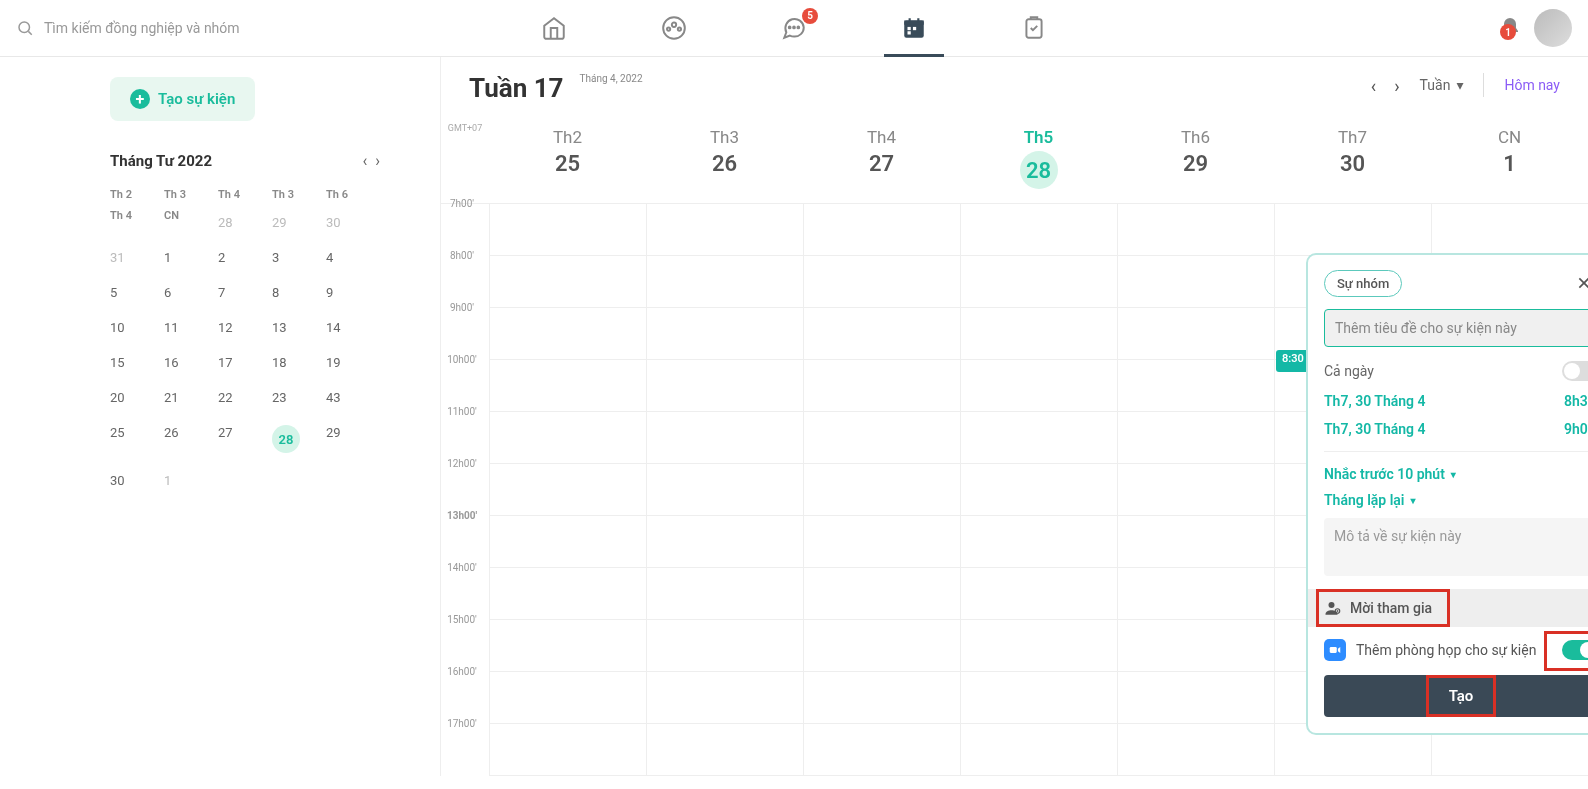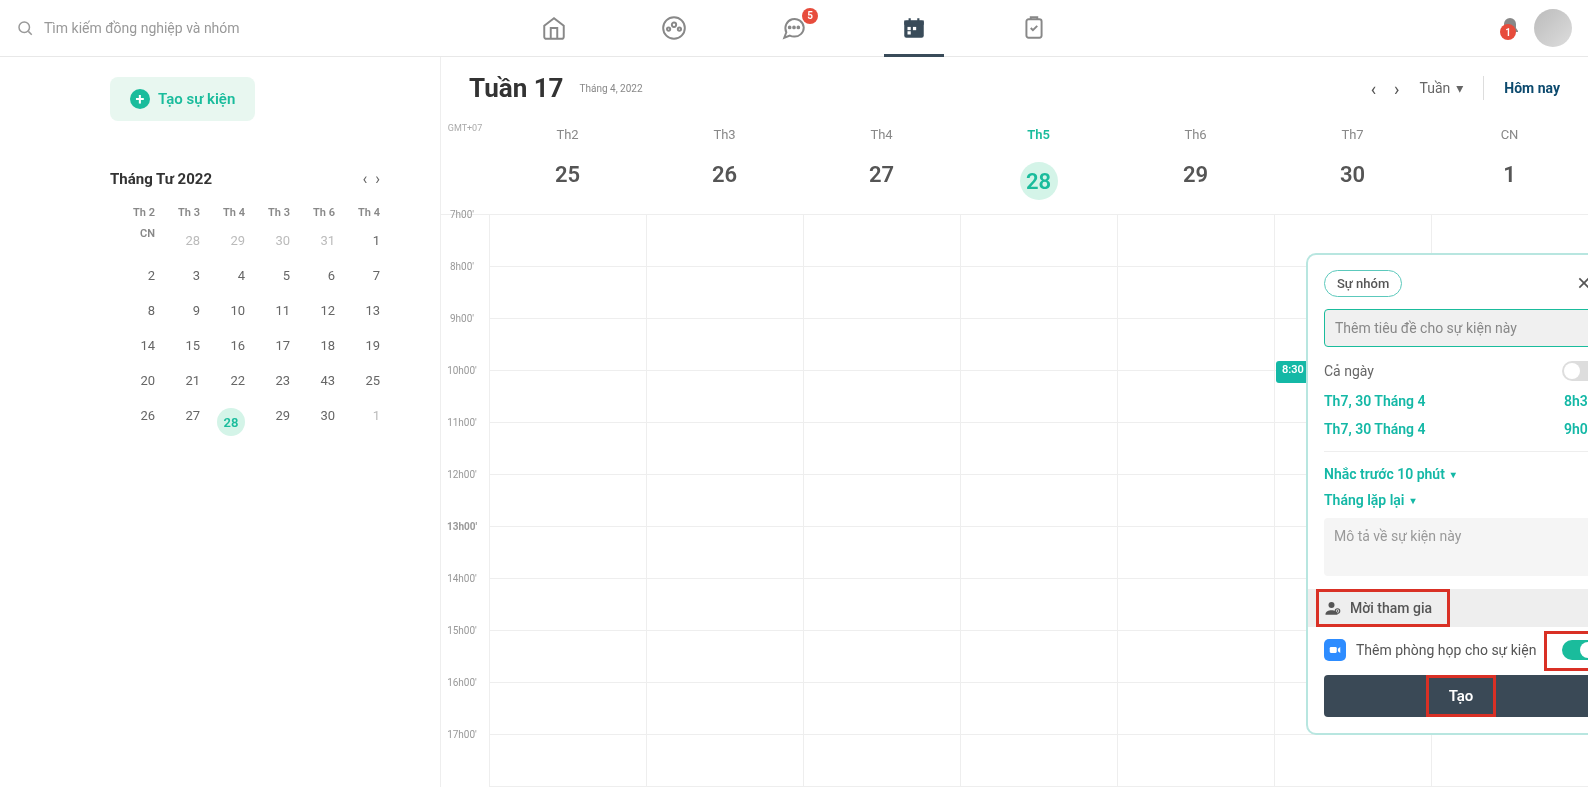--- a/index.html
+++ b/index.html
@@ -14,43 +14,43 @@
 .nav-icon svg{width:26px;height:26px}
 .badge{position:absolute;top:8px;right:6px;background:#e74c3c;color:#fff;border-radius:10px;min-width:16px;height:16px;font-size:10px;font-weight:600;display:flex;align-items:center;justify-content:center;padding:0 4px}
 .topbar-right{margin-left:auto;display:flex;align-items:center;gap:12px}
 .bell-wrap{position:relative;color:#888;display:flex;align-items:center}
 .bell-wrap svg{width:24px;height:24px}
 .avatar-img{width:38px;height:38px;border-radius:50%;background:linear-gradient(135deg,#bbb,#ddd)}
 .layout{display:flex}
 .sidebar{width:440px;padding:20px 60px 20px 110px}
 .create-btn{background:#e8f7f0;color:#1abc9c;border:none;border-radius:8px;padding:12px 20px;font-size:15px;font-weight:600;display:flex;align-items:center;gap:8px;cursor:pointer}
 .create-btn .plus{background:#1abc9c;color:#fff;width:20px;height:20px;border-radius:50%;display:flex;align-items:center;justify-content:center;font-size:16px}
-.mini-cal{margin-top:48px}
+.mini-cal{margin-top:30px}
 .mini-head{display:flex;justify-content:space-between;align-items:center;margin-bottom:14px}
 .mini-head h3{font-size:15px;font-weight:700}
 .mini-nav{display:flex;gap:8px;color:#666}
 .mini-nav span{cursor:pointer;font-size:16px}
-.mini-grid{display:grid;grid-template-columns:repeat(6,1fr);text-align:right}
+.mini-grid{display:grid;grid-template-columns:repeat(5,1fr);text-align:left}
 .mini-grid .dow{font-size:11px;color:#888;font-weight:600;padding:4px 0}
 .mini-grid .d{font-size:13px;color:#666;padding:10px 0;cursor:pointer;position:relative}
 .mini-grid .d.today span{background:#d4f4e8;color:#1abc9c;width:28px;height:28px;border-radius:50%;display:inline-flex;align-items:center;justify-content:center;font-weight:600}
 .mini-grid .d.other{color:#bbb}
 .main{flex:1;border-left:1px solid #eee;padding:0;position:relative}
-.main-head{display:flex;align-items:center;padding:16px 28px;gap:16px}
+.main-head{display:flex;align-items:flex-start;padding:16px 28px;gap:16px}
 .main-title{font-size:26px;font-weight:700;color:#333}
 .main-sub{font-size:10px;color:#888}
 .head-right{margin-left:auto;display:flex;align-items:center;gap:20px}
 .arrow-nav{display:flex;gap:18px;color:#555}
 .arrow-nav span{cursor:pointer;font-size:18px}
 .view-select{display:flex;align-items:center;gap:6px;color:#666;cursor:pointer;font-size:14px}
 .divider-v{width:1px;height:24px;background:#ddd}
-.today-btn{color:#0c4a6e;cursor:pointer;font-weight:700}
+.today-btn{color:#8b5cf6;cursor:pointer;font-weight:400}
 .week-header{display:grid;grid-template-columns:48px repeat(7,1fr);text-align:center;border-bottom:1px solid #eee}
 .week-header .col{padding:8px 0 14px}
-.week-header .dow{font-size:13px;color:#888;margin-bottom:20px}
+.week-header .dow{font-size:17px;color:#888;margin-bottom:4px}
 .week-header .dnum{font-size:22px;font-weight:600;color:#555}
 .week-header .col.today .dnum{display:inline-flex;background:#d4f4e8;color:#1abc9c;width:38px;height:38px;border-radius:50%;align-items:center;justify-content:center}
 .week-header .col.today .dow{color:#1abc9c;font-weight:600}
 .grid-body{display:grid;grid-template-columns:48px repeat(7,1fr);position:relative}
 .time-label{font-size:10px;color:#999;text-align:center;padding-right:6px;height:52px;position:relative;top:-6px}
 .tz-label{font-size:9px;color:#aaa;text-align:center;padding:4px 0}
 .cell{border-left:1px solid #eee;border-bottom:1px solid #eee;height:52px}
 .event-block{position:absolute;background:#14b8a6;color:#fff;font-size:11px;font-weight:600;padding:2px 6px;border-radius:3px;cursor:pointer}
 .popup{position:absolute;top:196px;left:865px;width:310px;background:#fff;border:2px solid #b8e6e0;border-radius:10px;padding:14px 16px 16px;z-index:10}
 .popup-head{display:flex;justify-content:space-between;align-items:center;margin-bottom:12px}

